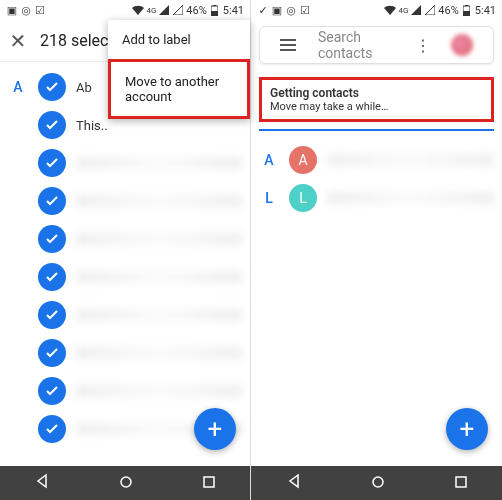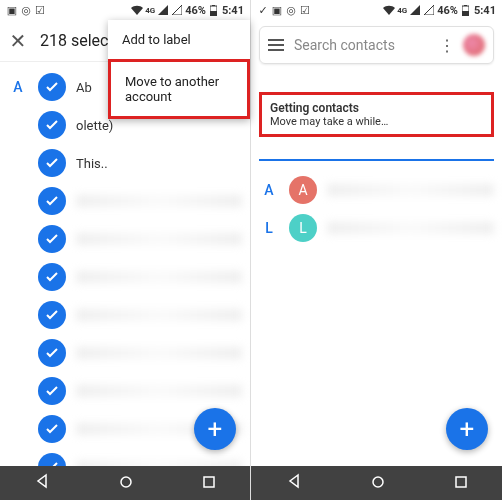--- a/index.html
+++ b/index.html
@@ -1,45 +1,45 @@
 <!DOCTYPE html>
 <html><head>
 <meta charset="utf-8">
 <style>
   * { box-sizing: border-box; margin: 0; padding: 0; font-family: Roboto, Arial, sans-serif; }
   body { width: 502px; height: 500px; display: flex; background: #fff; overflow: hidden; }
   .phone { width: 251px; height: 500px; display: flex; flex-direction: column; position: relative; background: #fff; }
   .phone.left { border-right: 1px solid #ddd; }
   .status-bar { height: 20px; display: flex; align-items: center; justify-content: space-between; padding: 0 6px; font-size: 11px; color: #333; background: #fff; }
   .status-left, .status-right { display: flex; align-items: center; gap: 2px; }
-  .status-right { font-weight: 700; }
+  .status-right { font-weight: 400; }
   .ic { width: 12px; height: 12px; display: inline-flex; align-items: center; justify-content: center; }
   .header { height: 42px; display: flex; align-items: center; padding: 0 8px; font-size: 16px; color: #222; gap: 12px; border-bottom: 1px solid #eee; position: relative; }
   .close-x { font-size: 20px; color: #555; width: 20px; text-align: center; }
   .menu-popup { position: absolute; top: 20px; left: 108px; width: 142px; background: #fff; box-shadow: 0 2px 8px rgba(0,0,0,.3); z-index: 10; }
   .menu-item { padding: 12px 14px; font-size: 13px; color: #222; }
   .menu-item.hl { border: 3px solid #d22; }
   .list { flex: 1; overflow: hidden; padding-top: 6px; }
   .row { display: flex; align-items: center; height: 38px; padding: 0 8px; gap: 10px; }
   .section-letter { width: 20px; color: #1a73e8; font-size: 14px; font-weight: 500; text-align: center; }
   .avatar { width: 28px; height: 28px; border-radius: 50%; display: flex; align-items: center; justify-content: center; color: #fff; font-size: 14px; }
   .avatar.check { background: #1a73e8; }
   .avatar.red { background: #e57368; }
   .avatar.teal { background: #4dd0c7; }
   .name { font-size: 13px; color: #333; flex: 1; white-space: nowrap; overflow: hidden; text-overflow: ellipsis; }
   .blur { filter: blur(4px); color: #999; background: linear-gradient(90deg,#eee,#fafafa,#eee); height: 12px; width: 100px; border-radius: 2px; }
   .fab { position: absolute; bottom: 50px; right: 14px; width: 42px; height: 42px; border-radius: 50%; background: #1a73e8; display: flex; align-items: center; justify-content: center; color: #fff; font-size: 26px; box-shadow: 0 2px 6px rgba(0,0,0,.3); }
   .nav { position: absolute; bottom: 0; left: 0; right: 0; height: 34px; background: #414141; display: flex; align-items: center; justify-content: space-around; }
   .nav svg { fill: #fff; }
   .search-wrap { padding: 6px 8px; }
-  .search-bar { height: 38px; border: 1px solid #e0e0e0; border-radius: 6px; display: flex; align-items: center; padding: 0 8px; gap: 10px; box-shadow: 0 1px 2px rgba(0,0,0,.08); }
+  .search-bar { height: 38px; border: 1px solid #e0e0e0; border-radius: 6px; display: flex; align-items: center; padding: 0 20px; gap: 22px; box-shadow: 0 1px 2px rgba(0,0,0,.08); }
   .search-input { flex: 1; font-size: 14px; color: #888; }
   .dots { font-size: 16px; letter-spacing: -2px; color: #555; }
   .profile-dot { width: 22px; height: 22px; border-radius: 50%; background: radial-gradient(circle at 40% 40%, #e8a, #d66); filter: blur(2px); }
-  .banner { margin: 22px 8px; padding: 6px 8px; font-size: 11px; color: #333; border: 3px solid #d22; }
+  .banner { margin: 7px 8px; padding: 6px 8px; font-size: 11px; color: #333; border: 3px solid #d22; }
   .banner .t1 { font-weight: 600; font-size: 12px; }
   .divider-blue { height: 2px; background: #1a73e8; margin: 0 8px 4px; }
 </style>
 </head>
 <body>
 
 <div class="phone left">
   <div class="status-bar">
     <div class="status-left">
       <span class="ic">▣</span>
@@ -87,29 +87,20 @@
 
   <div class="list">
     <div class="row">
       <span class="section-letter">A</span>
       <span class="avatar check">
           <svg width="14" height="14" viewBox="0 0 14 14">
             <path d="M2 7l3 3 7-7" stroke="#fff" stroke-width="2" fill="none"></path>
           </svg>
         </span>
       <span class="name">Ab</span>
-    </div>
-    <div class="row">
-      <span class="section-letter"></span>
-      <span class="avatar check">
-          <svg width="14" height="14" viewBox="0 0 14 14">
-            <path d="M2 7l3 3 7-7" stroke="#fff" stroke-width="2" fill="none"></path>
-          </svg>
-        </span>
-      <span class="name"><span class="blur" style="width:60px"></span><span>olette)</span></span>
     </div>
     <div class="row">
       <span class="section-letter"></span>
       <span class="avatar check">
           <svg width="14" height="14" viewBox="0 0 14 14">
             <path d="M2 7l3 3 7-7" stroke="#fff" stroke-width="2" fill="none"></path>
           </svg>
         </span>
       <span class="name"><span class="blur" style="width:80px"></span><span> This..</span></span>
     </div>

